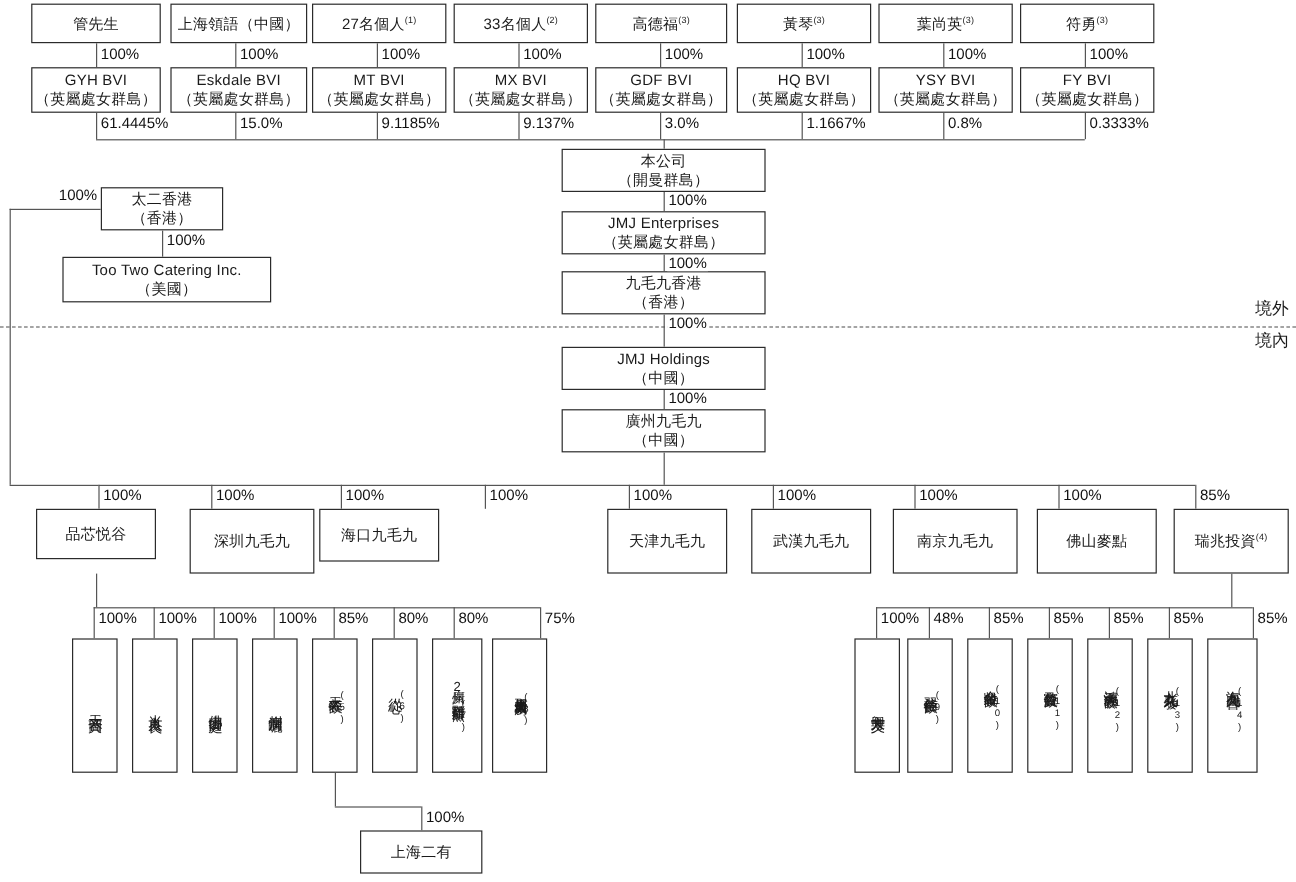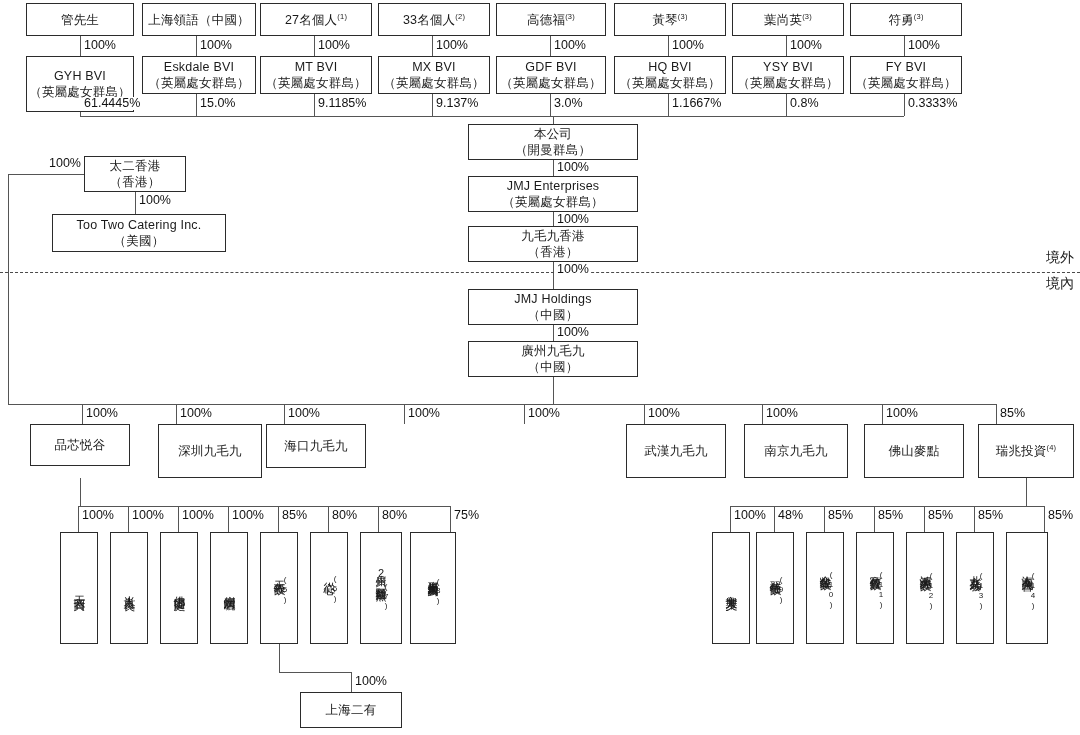--- a/index.html
+++ b/index.html
@@ -106,21 +106,21 @@
     </div>
     <div class="box" style="left: 614px; top: 3px; width: 112px; height: 33px;">
       <span class="l1">黃琴<sup>(3)</sup></span>
     </div>
     <div class="box" style="left: 732px; top: 3px; width: 112px; height: 33px;">
       <span class="l1">葉尚英<sup>(3)</sup></span>
     </div>
     <div class="box" style="left: 850px; top: 3px; width: 112px; height: 33px;">
       <span class="l1">符勇<sup>(3)</sup></span>
     </div>
-    <div class="box" style="left: 26px; top: 56px; width: 108px; height: 56px;">
+    <div class="box" style="left: 26px; top: 56px; width: 108px; height: 38px;">
       <span class="l1">GYH BVI</span>
       <span class="l2">（英屬處女群島）</span>
     </div>
     <div class="box" style="left: 142px; top: 56px; width: 114px; height: 38px;">
       <span class="l1">Eskdale BVI</span>
       <span class="l2">（英屬處女群島）</span>
     </div>
     <div class="box" style="left: 260px; top: 56px; width: 112px; height: 38px;">
       <span class="l1">MT BVI</span>
       <span class="l2">（英屬處女群島）</span>
@@ -225,20 +225,23 @@
     <div class="vline" style="left: 8px; top: 174px; height: 230px;"></div>
     <div class="box" style="left: 30px; top: 424px; width: 100px; height: 42px;">
       <span class="l1">品芯悦谷</span>
     </div>
     <div class="box" style="left: 158px; top: 424px; width: 104px; height: 54px;">
       <span class="l1">深圳九毛九</span>
     </div>
     <div class="box" style="left: 266px; top: 424px; width: 100px; height: 44px;">
       <span class="l1">海口九毛九</span>
     </div>
+    <div class="box" style="left: 506px; top: 424px; width: 100px; height: 54px;">
+      <span class="l1">天津九毛九</span>
+    </div>
     <div class="box" style="left: 626px; top: 424px; width: 100px; height: 54px;">
       <span class="l1">武漢九毛九</span>
     </div>
     <div class="box" style="left: 744px; top: 424px; width: 104px; height: 54px;">
       <span class="l1">南京九毛九</span>
     </div>
     <div class="box" style="left: 864px; top: 424px; width: 100px; height: 54px;">
       <span class="l1">佛山麥點</span>
     </div>
     <div class="box" style="left: 978px; top: 424px; width: 96px; height: 54px;">

